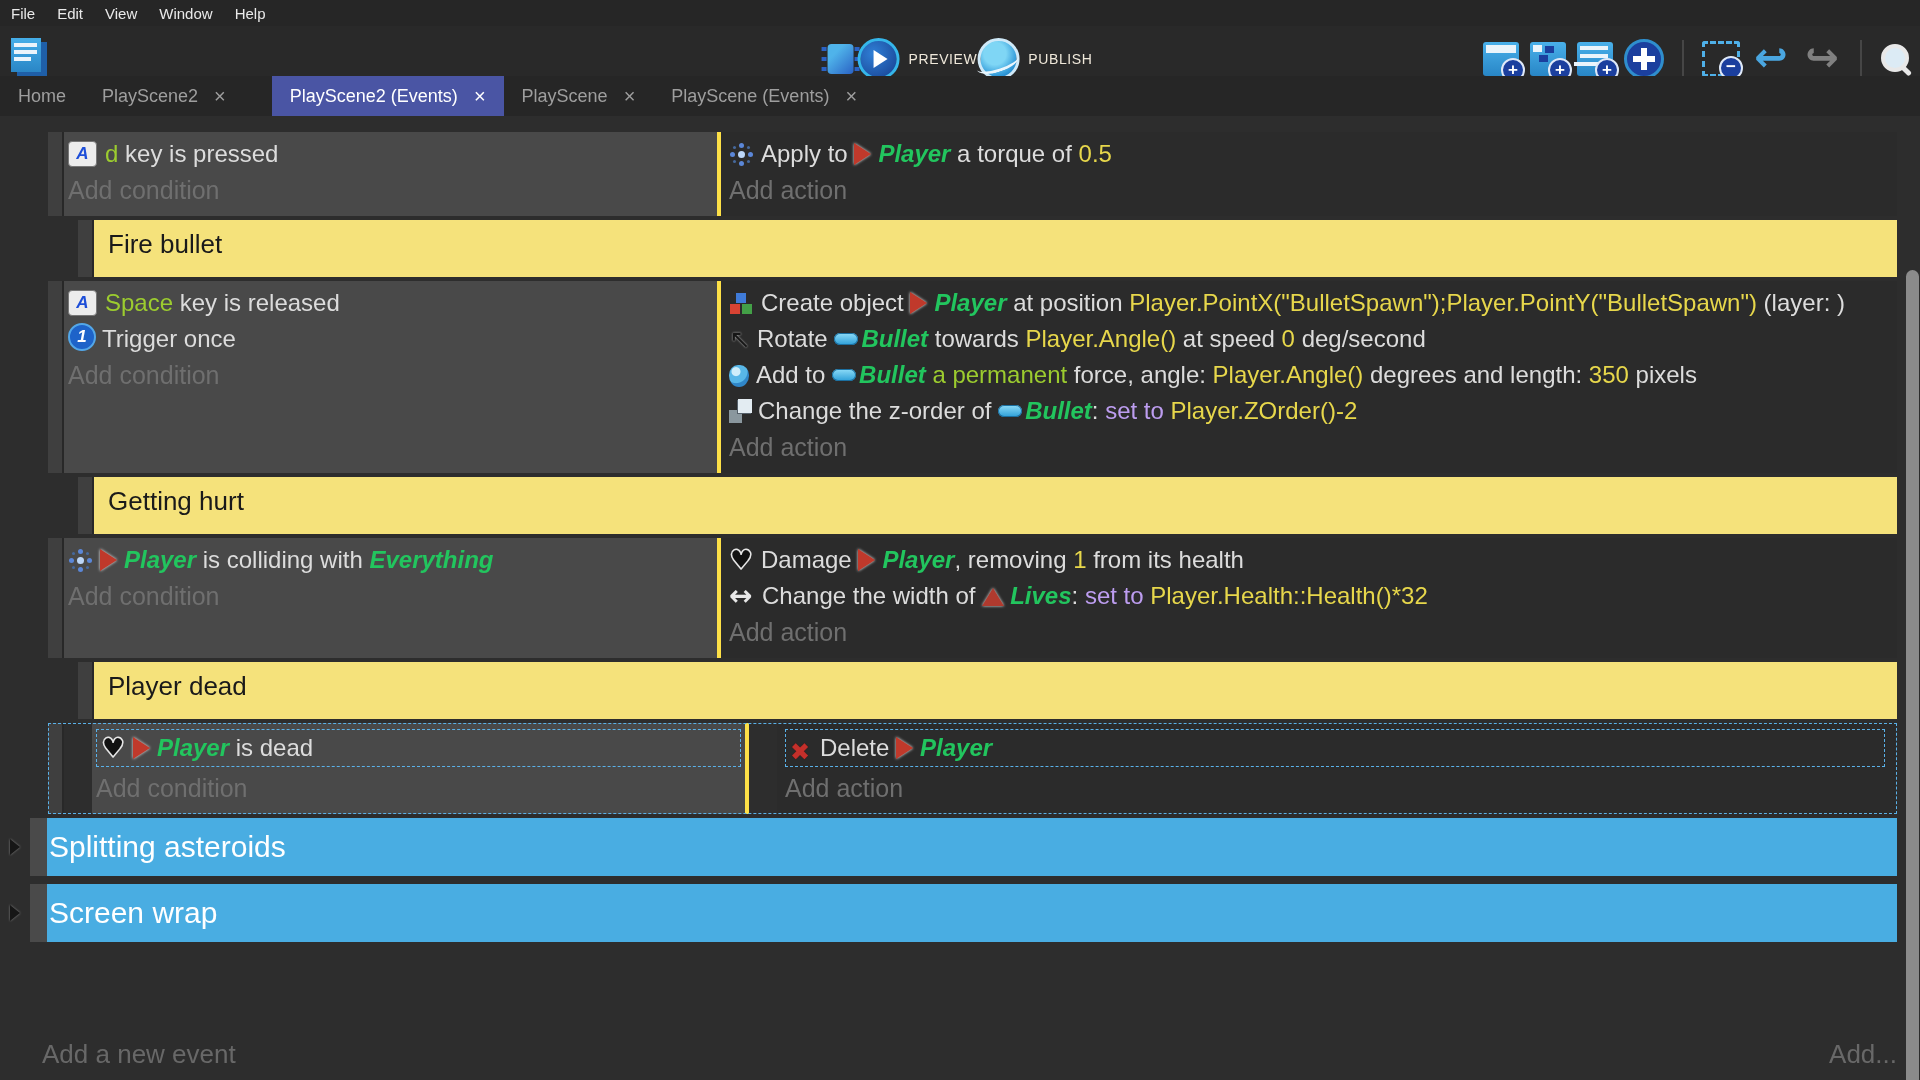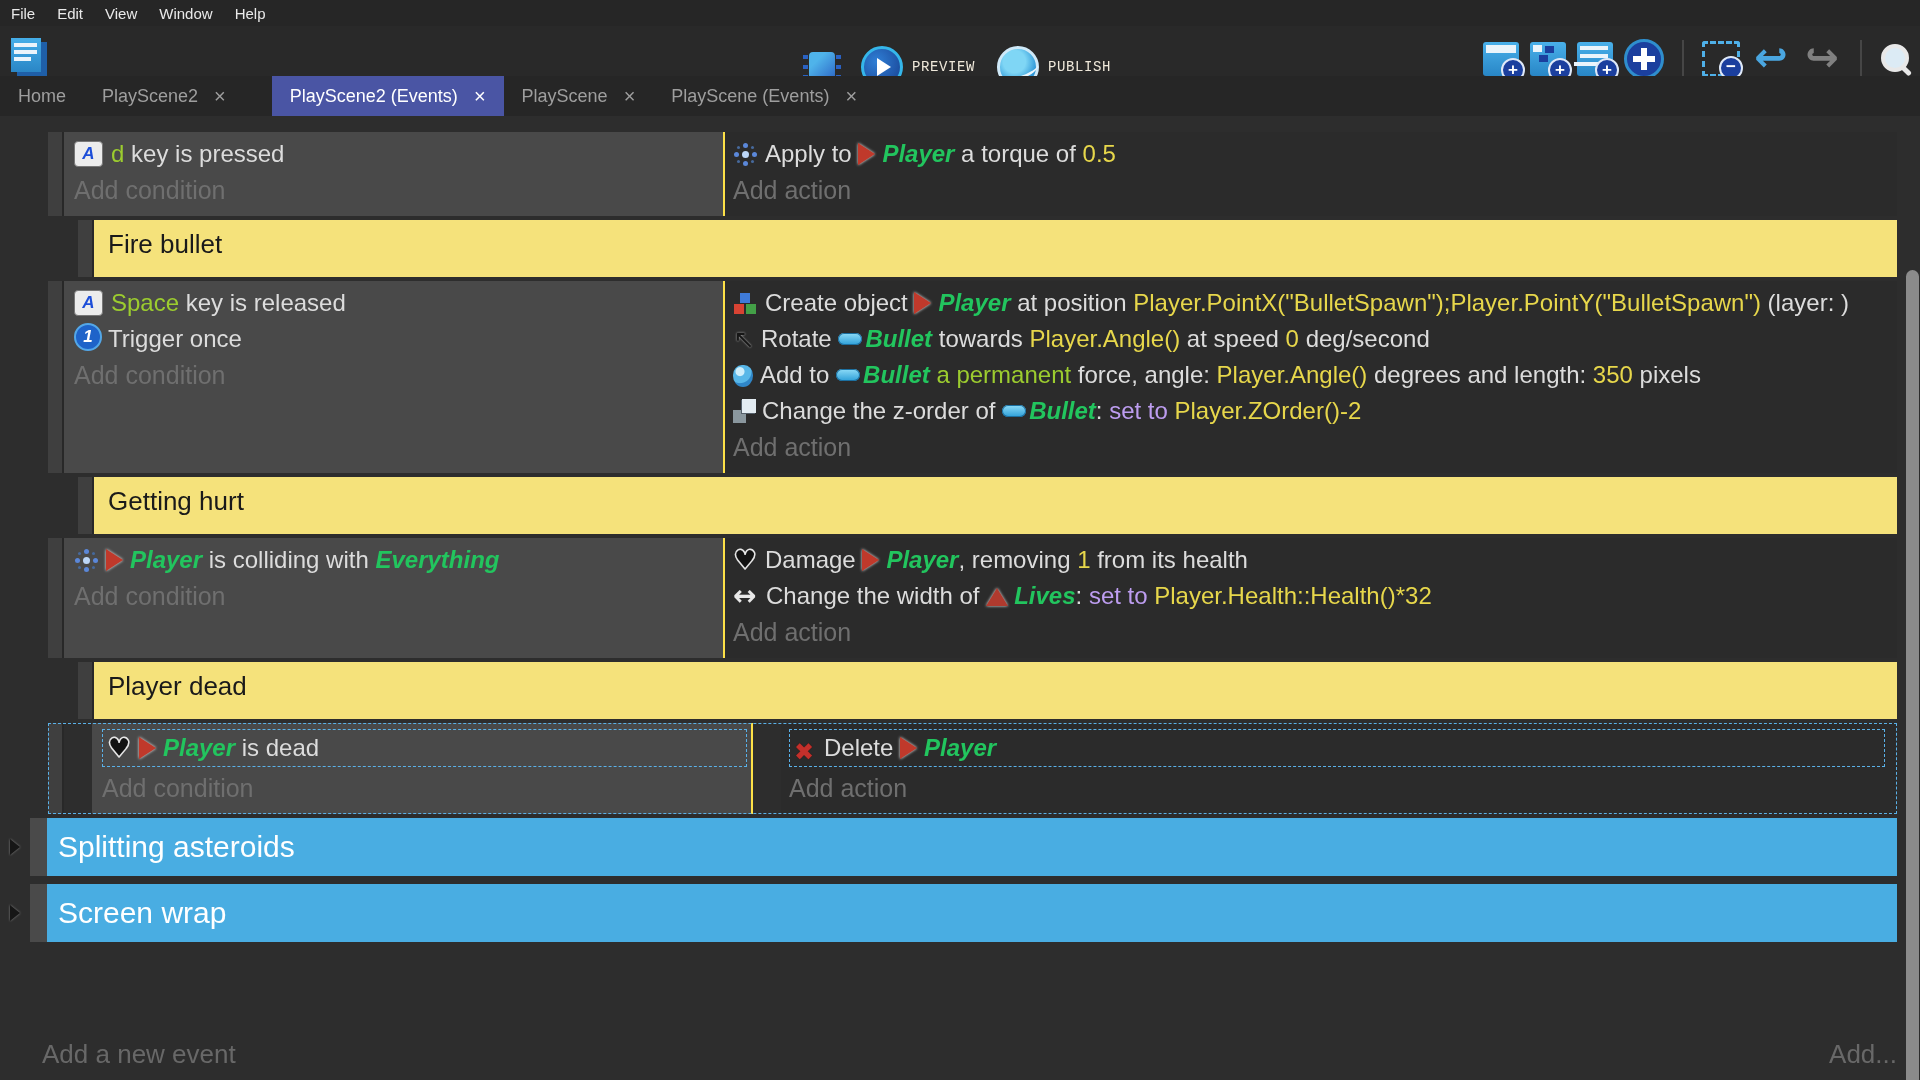--- a/index.html
+++ b/index.html
@@ -4,56 +4,56 @@
 <style>
   html,body{margin:0;padding:0;background:#2d2d2d;font-family:"Liberation Sans",sans-serif;}
   .app{position:relative;width:1920px;height:1080px;overflow:hidden;background:#2d2d2d;}
 
   
   .menubar{position:absolute;top:0;left:0;right:0;height:26px;background:#262626;display:flex;align-items:center;color:#e9e9e9;font-size:15px;}
   .menu-item{padding:0 11px;cursor:default;}
 
   
   .toolbar{position:absolute;top:26px;left:0;right:0;height:66px;background:#292929;}
-  .toolbar-center{position:absolute;left:50%;top:8px;height:100%;transform:translateX(-50%);display:flex;align-items:center;gap:22px;font-family:Liberation Mono, monospace;}
+  .toolbar-center{position:absolute;left:50%;top:0;height:100%;transform:translateX(-50%);display:flex;align-items:center;}
   .tbtn{display:flex;align-items:center;color:#efe8da;font-size:14px;letter-spacing:.6px;cursor:pointer;}
   .toolbar-right{position:absolute;right:8px;top:0;height:100%;display:flex;align-items:center;gap:11px;}
   .tsep{width:2px;height:38px;background:#464646;margin:0 7px;}
   .tbi{cursor:pointer;}
   .disabled{filter:grayscale(1) brightness(.9);}
 
   
   .tabbar{position:absolute;top:76px;left:0;right:0;height:40px;background:#262626;display:flex;align-items:stretch;}
   .tab{display:flex;align-items:center;padding:0 18px;font-size:18px;color:#9e9e9e;cursor:pointer;white-space:nowrap;}
   .tab.active{background:#4a55a4;color:#fff;margin-left:28px;}
   .tab-close{margin-left:16px;font-size:20px;line-height:1;}
 
   
   .sheet{position:absolute;top:132px;left:0;right:0;bottom:52px;overflow:hidden;}
   .row{margin:0 23px 4px 48px;}
   .row-event{display:flex;}
   .handle{width:14px;flex:none;background:#3f3f3f;border-right:2px solid #282828;}
-  .cond{width:649px;flex:none;background:#494949;border-right:2px solid #fde047;padding:4px 0 8px 10px;}
+  .cond{width:649px;flex:none;background:#494949;border-right:4px solid #fde047;padding:4px 0 8px 4px;}
   .act{flex:1;background:#2b2b2b;padding:4px 8px 8px 8px;}
   .line{font-size:24px;line-height:36px;color:#dcdcdc;cursor:default;}
   .placeholder{color:#6f6f6f;font-size:25px;}
   .seg.plain{color:#dcdcdc;}
   .seg.obj{color:#22c55e;font-weight:bold;font-style:italic;}
   .seg.expr{color:#e7d74b;}
   .seg.green{color:#9ccc2f;}
   .seg.op{color:#bd9df0;}
   .row-event.selected{outline:1px dashed #5ab1e8;outline-offset:-1px;gap:28px;}
   .boxed{border:1px dashed #5ab1e8;margin:2px 4px 3px 0;padding-left:4px;}
 
   .row-comment{display:flex;padding-left:30px;}
   .comment{flex:1;background:#f5e27b;color:#1a1a1a;font-size:26px;padding:9px 0 17px 14px;}
 
   .row-group{display:flex;height:58px;position:relative;margin-left:30px;margin-bottom:8px;}
   .ghandle{width:17px;flex:none;background:#4a4a4a;}
-  .gbar{flex:1;background:#49ade2;color:#fff;font-size:30px;line-height:58px;padding-left:11px;}
+  .gbar{flex:1;background:#49ade2;color:#fff;font-size:30px;line-height:58px;padding-left:2px;}
   .tri{position:absolute;left:-20px;top:21px;width:0;height:0;border-left:10px solid #161616;border-top:8px solid transparent;border-bottom:8px solid transparent;filter:drop-shadow(0 0 1px #8a8a8a);}
 
   
   .footer{position:absolute;left:0;right:23px;bottom:0;height:52px;display:flex;align-items:center;justify-content:space-between;padding-left:42px;font-size:26px;color:#686868;}
 
   .vscroll{position:absolute;right:1px;top:270px;bottom:0;width:13px;background:#8b8b8b;border-radius:7px 7px 0 0;}
 
   
   .ic{display:inline-block;position:relative;vertical-align:-4px;}
 

